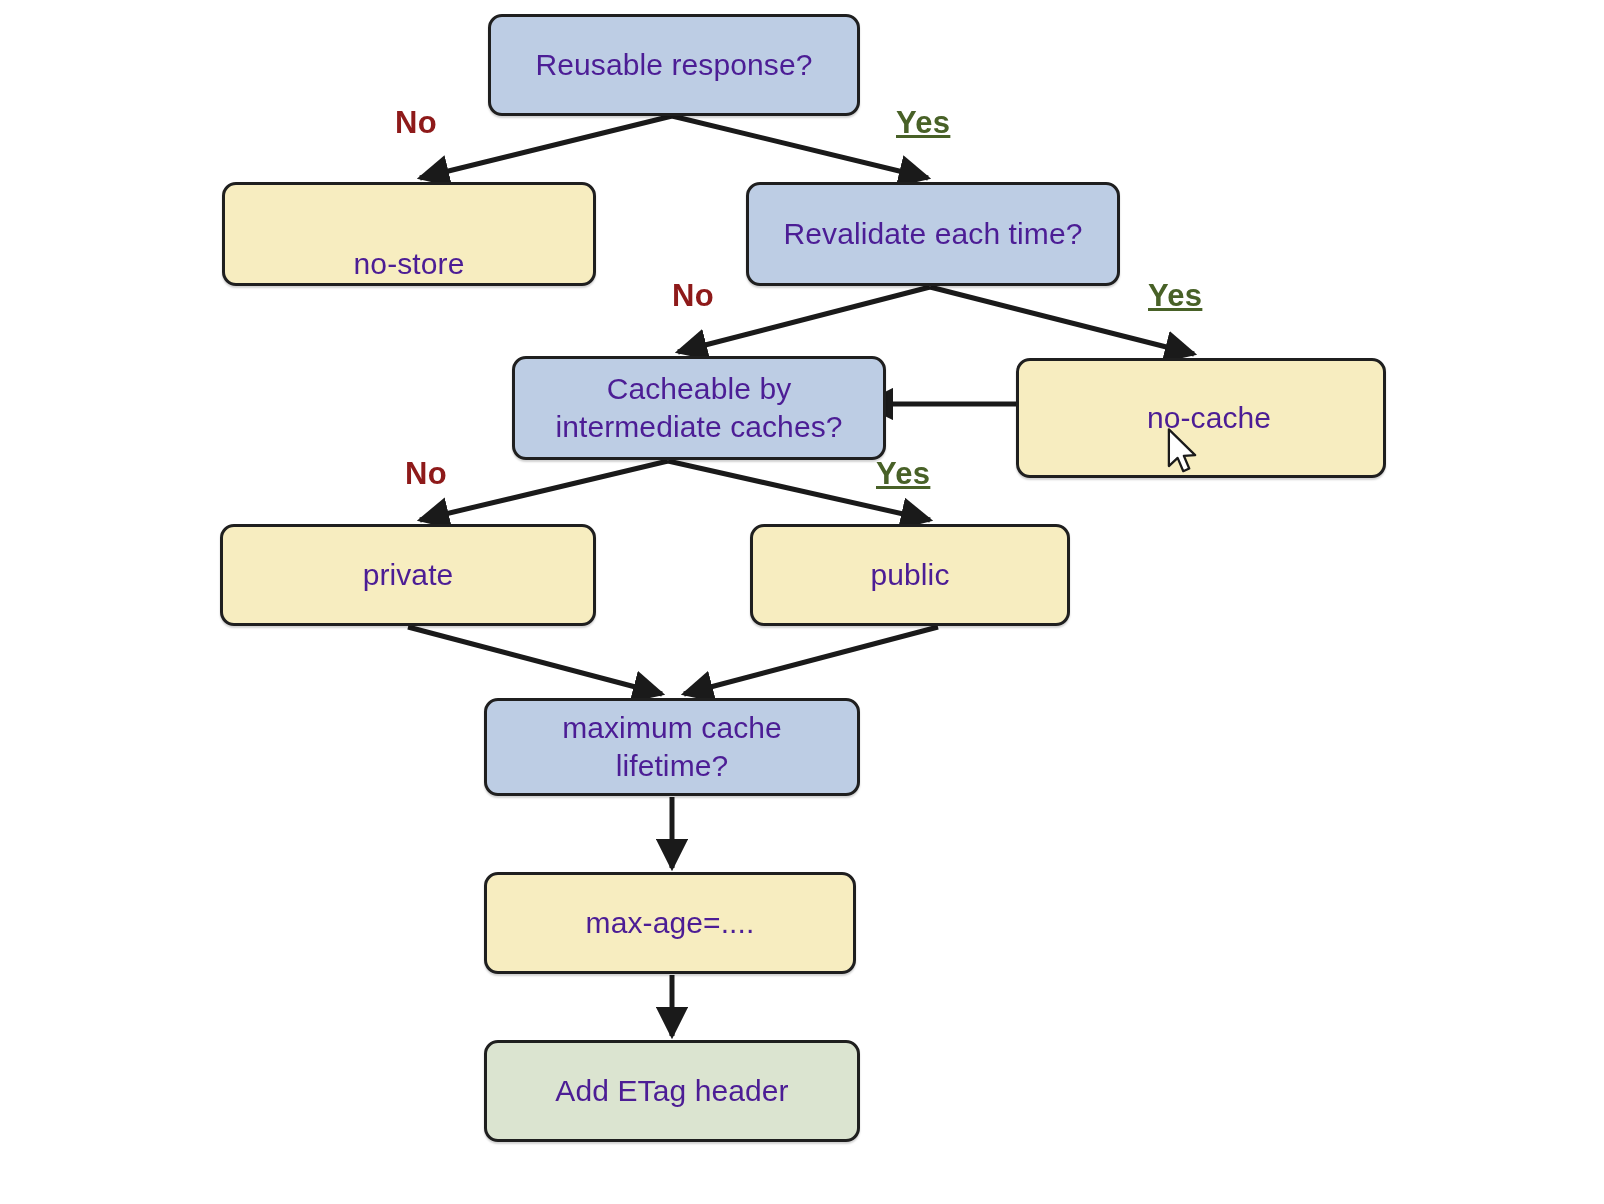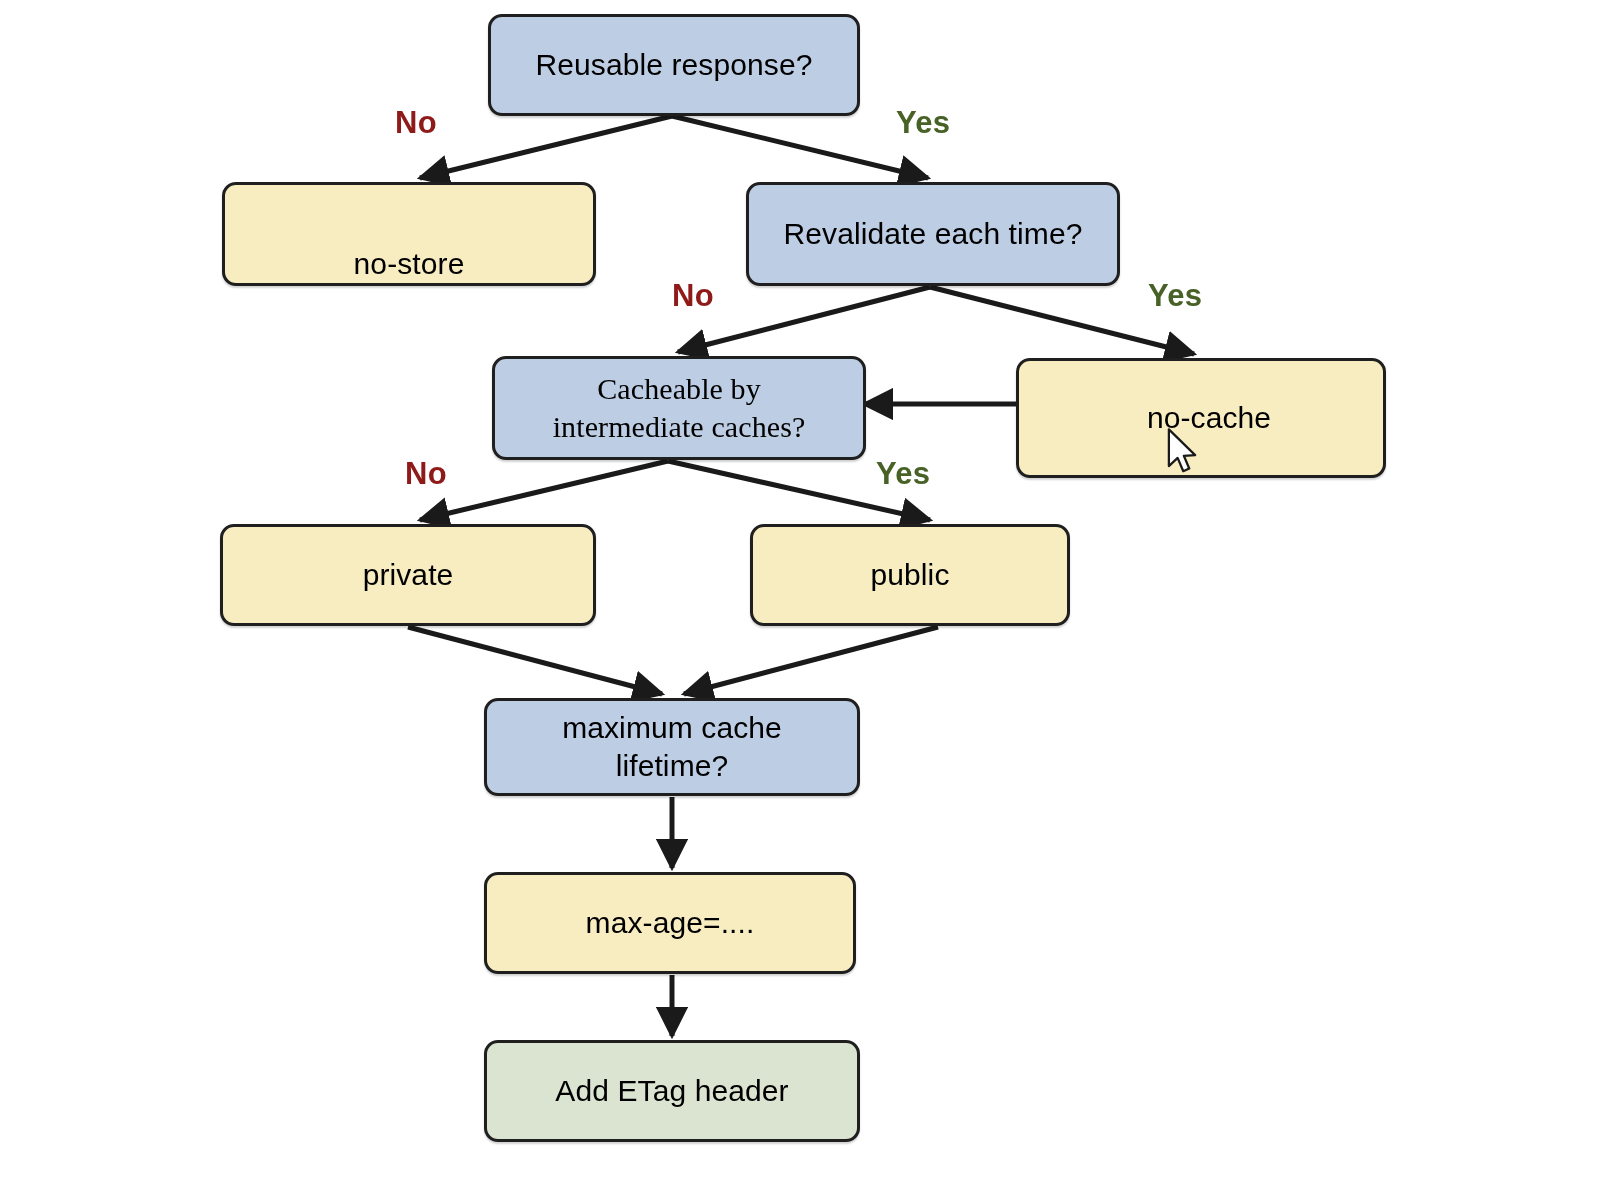--- a/index.html
+++ b/index.html
@@ -34,41 +34,41 @@
 
   .node {
     position: absolute;
     box-sizing: border-box;
     border: 3px solid #1f1f1f;
     border-radius: 14px;
     display: flex;
     align-items: center;
     justify-content: center;
     text-align: center;
-    color: #000000;
+    color: #4c1d95;
     font-size: 30px;
     line-height: 1.28;
     letter-spacing: 0.1px;
     box-shadow: 0 2px 2px rgba(0,0,0,0.18);
   }
   .node-decision { background: #bdcde4; }
   .node-action   { background: #f7edc0; }
   .node-final    { background: #dbe4d0; }
 
   .node .label { padding: 0 12px; }
 
   .edge-label {
     position: absolute;
     font-size: 31px;
     font-weight: bold;
     letter-spacing: 0.3px;
     white-space: nowrap;
   }
   .lbl-no  { color: #8e1a1a; text-align: right; }
-  .lbl-yes { color: #486127; }
+  .lbl-yes { color: #486127; text-decoration: underline; }
 
   .cursor {
     position: absolute;
     width: 34px;
     height: 48px;
     pointer-events: none;
   }
 </style>
 </head>
 <body style="background: rgb(255, 255, 255);">
@@ -99,21 +99,21 @@
   <div id="node-layer">
       <div class="node node-decision" style="left: 488px; top: 14px; width: 372px; height: 102px; background: rgb(189, 205, 228); border-color: rgb(31, 31, 31);">
         <div class="label">Reusable response?</div>
       </div>
       <div class="node node-action" style="left: 222px; top: 182px; width: 374px; height: 104px; background: rgb(247, 237, 192); border-color: rgb(31, 31, 31); align-items: flex-end;">
         <div class="label">no-store</div>
       </div>
       <div class="node node-decision" style="left: 746px; top: 182px; width: 374px; height: 104px; background: rgb(189, 205, 228); border-color: rgb(31, 31, 31);">
         <div class="label">Revalidate each time?</div>
       </div>
-      <div class="node node-decision" style="left: 492px; top: 356px; width: 374px; height: 104px; background: rgb(189, 205, 228); border-color: rgb(31, 31, 31); font-family: Liberation Serif, serif;">
+      <div class="node node-decision" style="left: 512px; top: 356px; width: 374px; height: 104px; background: rgb(189, 205, 228); border-color: rgb(31, 31, 31);">
         <div class="label">Cacheable by<br>intermediate caches?</div>
       </div>
       <div class="node node-action" style="left: 1016px; top: 358px; width: 370px; height: 120px; background: rgb(247, 237, 192); border-color: rgb(31, 31, 31); padding-left: 16px;">
         <div class="label">no-cache</div>
       </div>
       <div class="node node-action" style="left: 220px; top: 524px; width: 376px; height: 102px; background: rgb(247, 237, 192); border-color: rgb(31, 31, 31);">
         <div class="label">private</div>
       </div>
       <div class="node node-action" style="left: 750px; top: 524px; width: 320px; height: 102px; background: rgb(247, 237, 192); border-color: rgb(31, 31, 31);">
         <div class="label">public</div>

